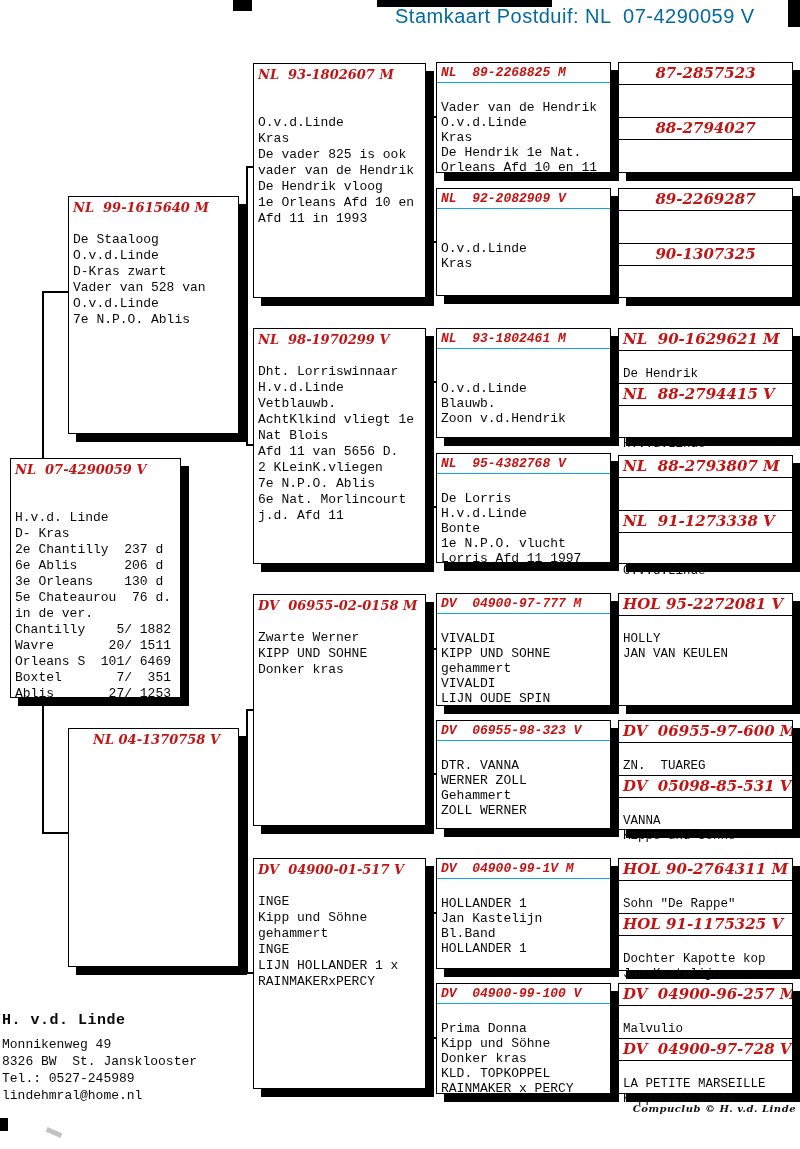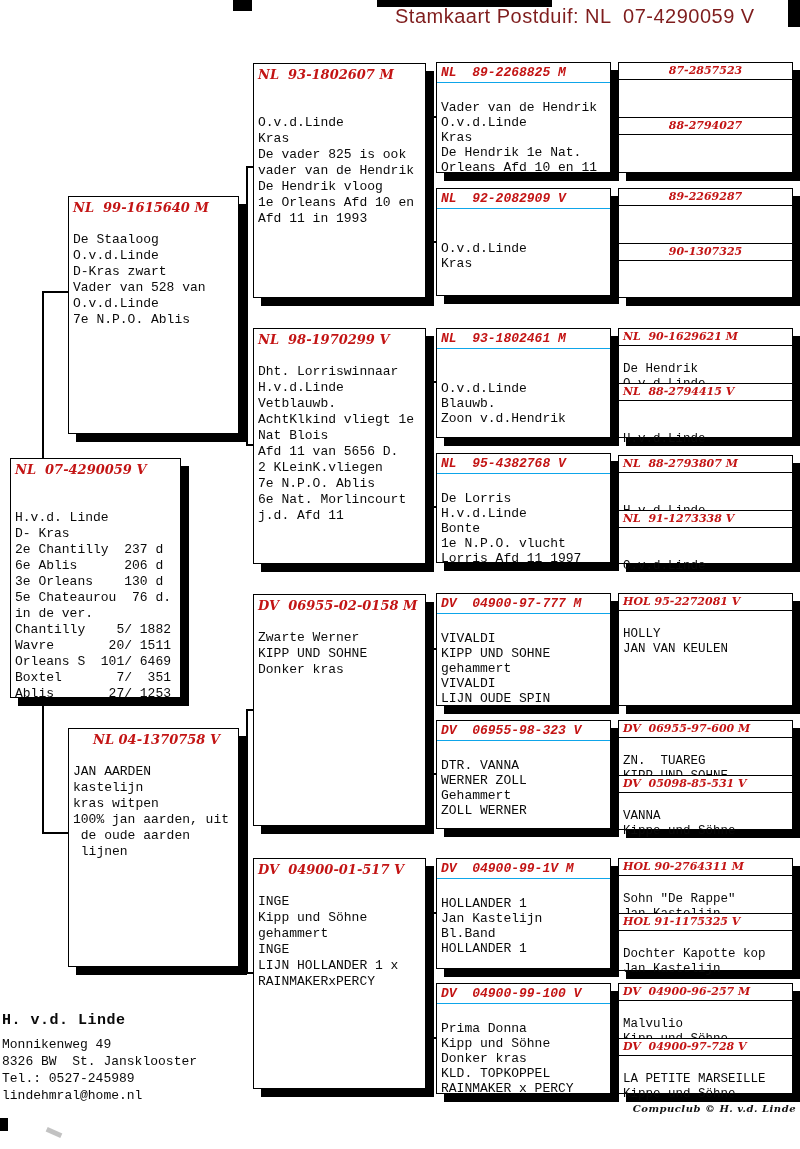--- a/index.html
+++ b/index.html
@@ -1,31 +1,31 @@
 <!DOCTYPE html>
 <html><head>
 <meta charset="utf-8">
 <style>
   html,body{margin:0;padding:0;}
   body{width:800px;height:1149px;position:relative;background:#ffffff;overflow:hidden;
        font-family:"Liberation Mono",monospace;color:#0a0a0a;}
   .title{position:absolute;left:395px;top:5px;font-family:"Liberation Sans",sans-serif;
-         font-size:20px;letter-spacing:0.5px;color:#7f1d1d;white-space:pre;}
+         font-size:20px;letter-spacing:0.5px;color:#0369a1;white-space:pre;}
   .box{position:absolute;background:#ffffff;border:1px solid #000;box-sizing:border-box;
        box-shadow:8px 8px 0 #000;}
   .hd{font-family:"DejaVu Serif",serif;font-style:italic;font-weight:bold;
       font-size:13px;color:#c31414;white-space:pre;padding:3px 4px 0 4px;}
   .bd{font-family:"Liberation Mono",monospace;font-size:13px;line-height:16px;
       white-space:pre;padding:2px 2px 0 4px;margin-top:15px;}
   .g4 .hd{border-bottom:1px solid #0ea5e9;padding:2px 4px 2px 4px;font-family:Liberation Mono, monospace;}
   .g4 .bd{line-height:15px;}
   .g5{padding:0;}
   .g5 .sub{position:relative;overflow:hidden;}
   .g5 .sub-a{height:54px;border-bottom:1px solid #000;}
-  .g5 .hd{font-size:11px;border-bottom:1px solid #000;padding:1px 4px 2px 4px;}
+  .g5 .hd{font-size:15px;border-bottom:1px solid #000;padding:1px 4px 2px 4px;}
   .g5 .bd{font-size:12.5px;line-height:15px;padding-top:1px;}
   .hd.ctr{text-align:center;}
   .hd.ind{padding-left:24px;}
   .ln{position:absolute;background:#000;}
   .art{position:absolute;background:#000;}
   .smudge{position:absolute;background:#9a9a9a;opacity:.6;transform:rotate(24deg);}
   .owner{position:absolute;left:2px;top:1012px;}
   .owner .nm{font-weight:bold;font-size:15px;letter-spacing:0.5px;margin-bottom:7px;}
   .owner .adr{font-size:13px;line-height:17px;white-space:pre;}
   .credit{position:absolute;right:4px;top:1103px;font-family:"DejaVu Serif",serif;
@@ -110,26 +110,20 @@
   <div class="hd">NL  99-1615640 M</div>
   <div class="bd">De Staaloog
 O.v.d.Linde
 D-Kras zwart
 Vader van 528 van
 O.v.d.Linde
 7e N.P.O. Ablis</div>
 </div>
 <div class="box g2" style="left:68px;top:728px;width:171px;height:239px">
   <div class="hd ind">NL 04-1370758 V</div>
-  <div class="bd">JAN AARDEN
-kastelijn
-kras witpen
-100% jan aarden, uit
- de oude aarden
- lijnen</div>
 </div>
 
 <div class="box g3" style="left:253px;top:63px;width:173px;height:235px">
   <div class="hd">NL  93-1802607 M</div>
   <div class="bd">
 O.v.d.Linde
 Kras
 De vader 825 is ook
 vader van de Hendrik
 De Hendrik vloog

